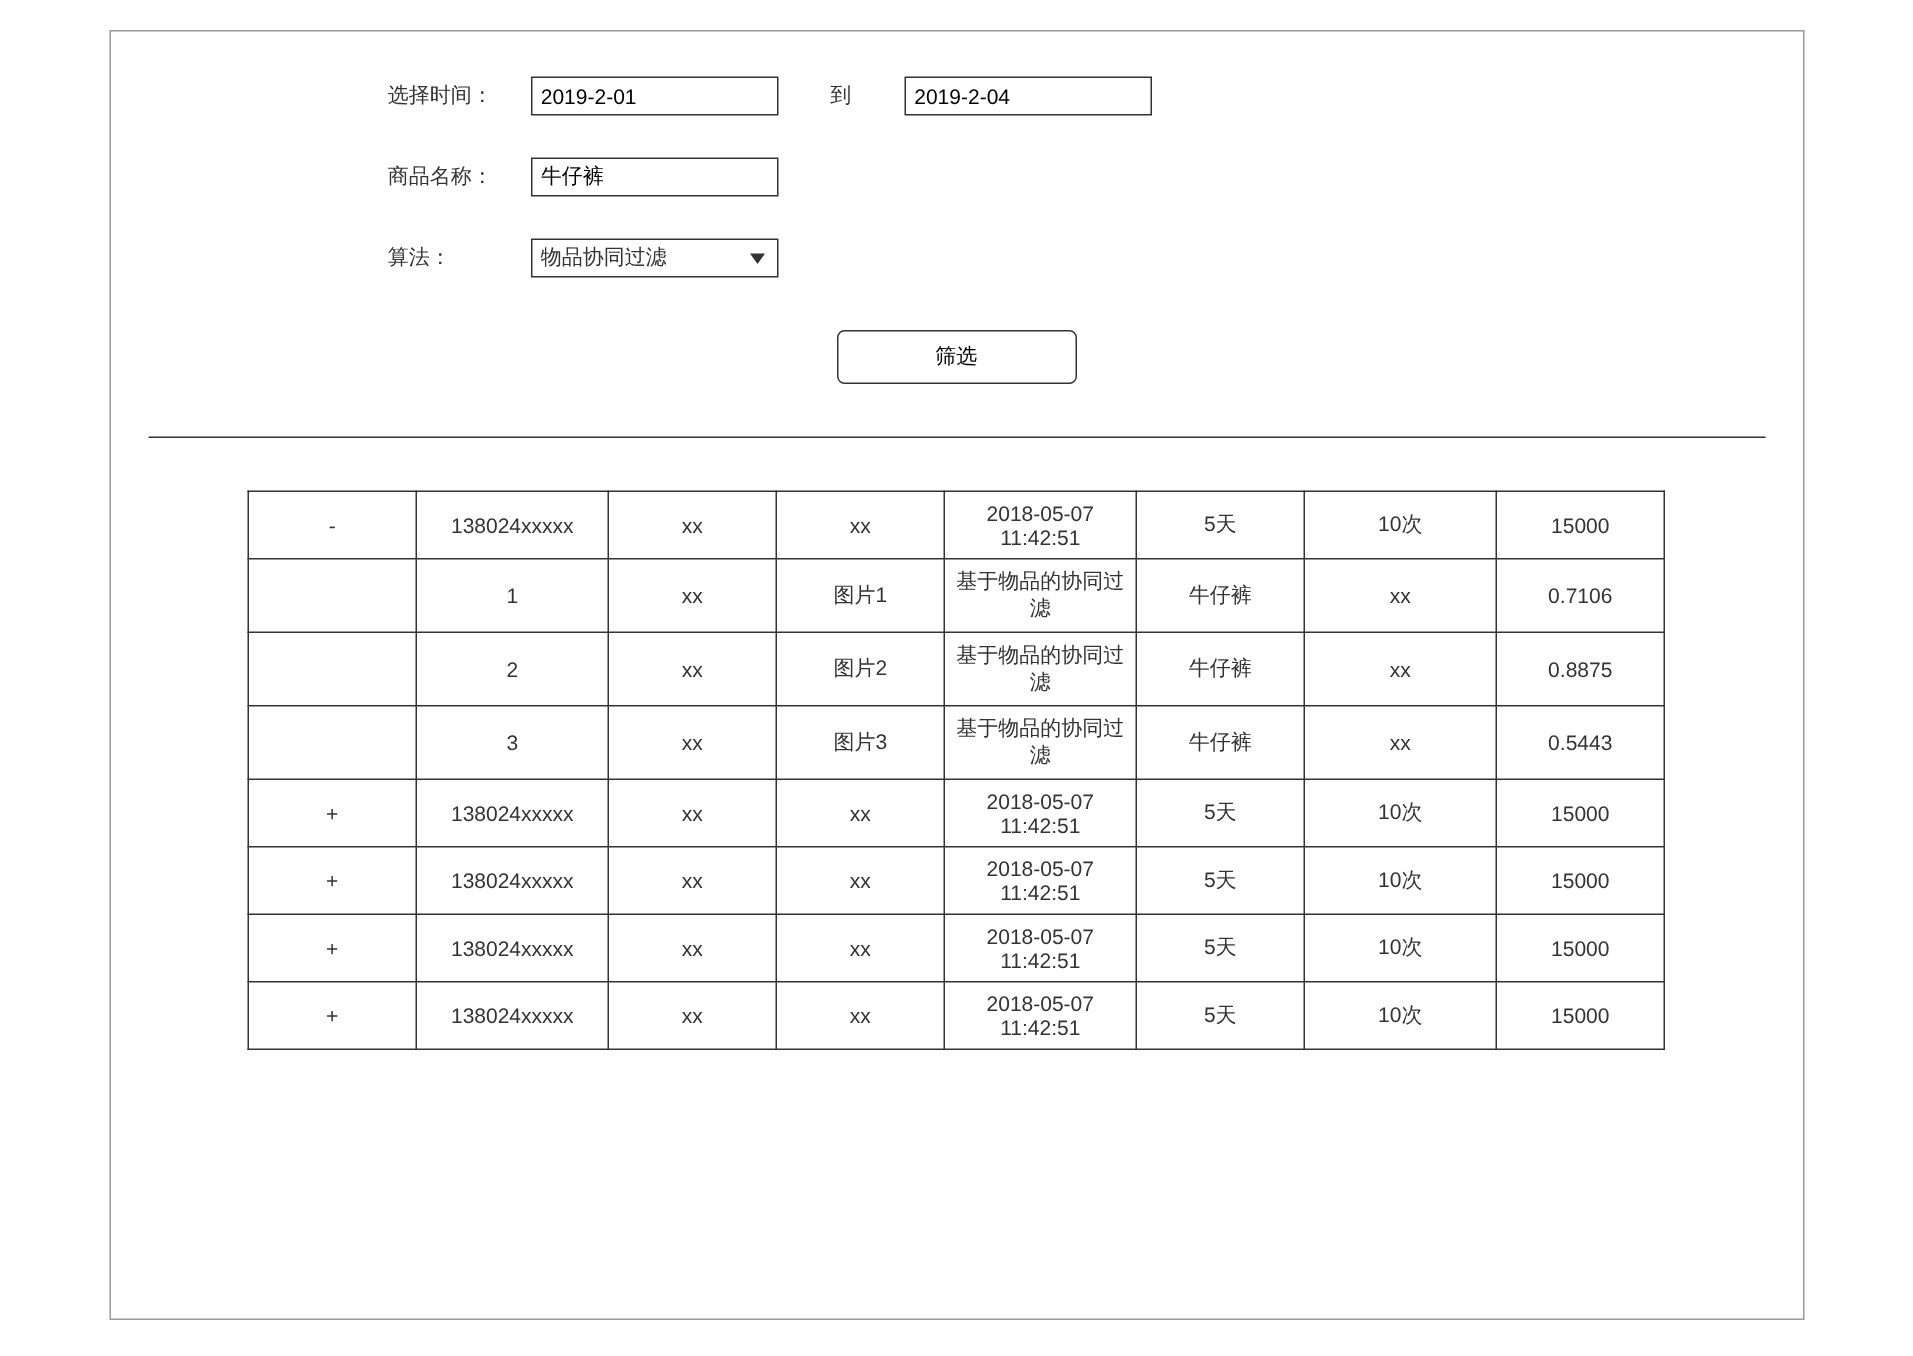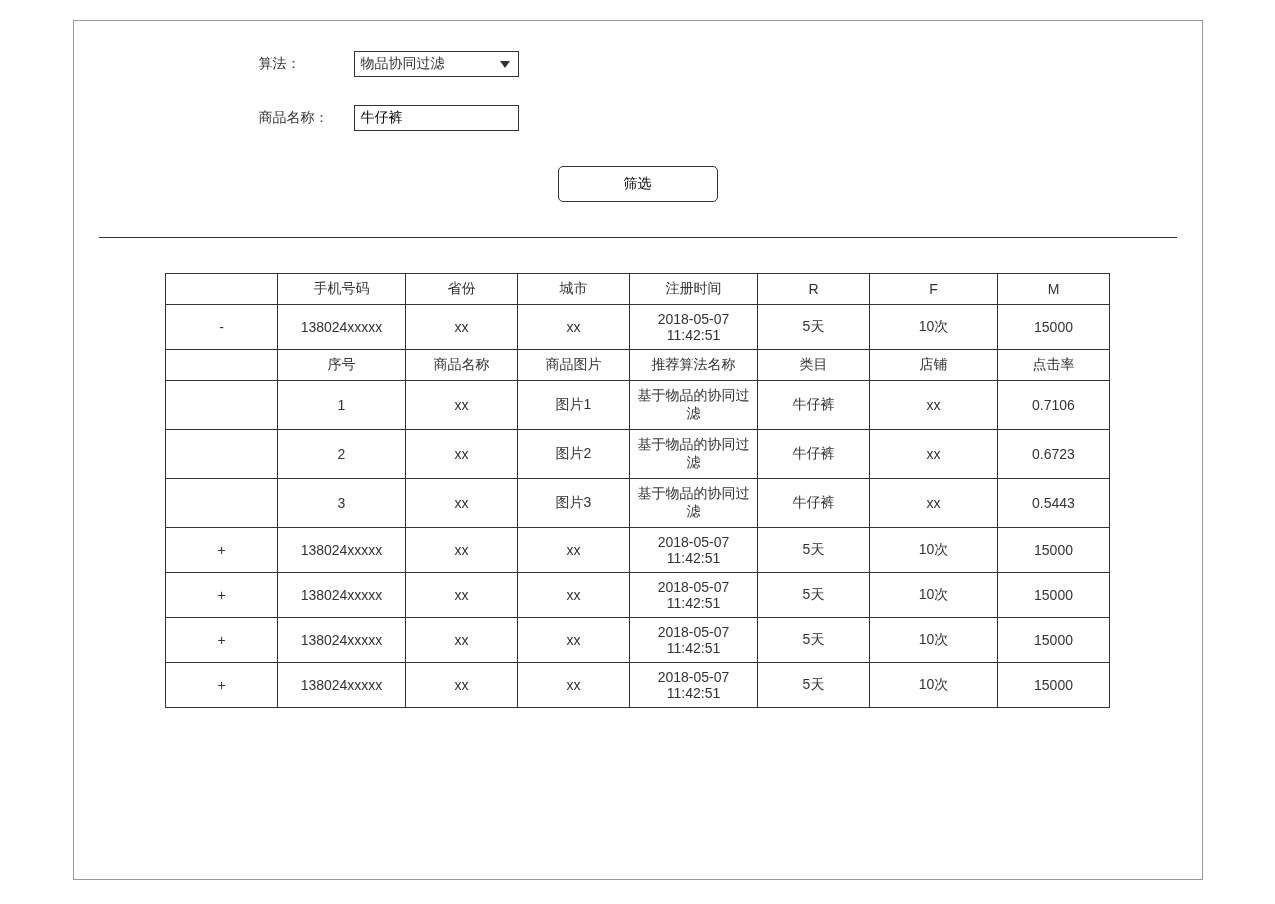--- a/index.html
+++ b/index.html
@@ -112,33 +112,39 @@
     .col-6 { width: 120px; }
     .col-7 { width: 105px; }
   </style>
 </head>
 <body>
 
 <div class="container">
 
   <div class="filter-form">
 
-
+    <div class="form-row">
+      <span class="form-label">选择时间：</span>
+      <input type="text" class="text-input" value="2019-2-01" style="">
+      <span class="between-label">到</span>
+      <input type="text" class="text-input" value="2019-2-04" style="">
+    </div>
+
+
+    <div class="form-row">
+      <span class="form-label">商品名称：</span>
+      <input type="text" class="text-input" value="牛仔裤" style="">
+    </div>
 
     <div class="form-row">
       <span class="form-label">算法：</span>
       <div class="select-wrap">
         <span class="select-text">物品协同过滤</span>
         <span class="select-caret"></span>
       </div>
-    </div>
-
-    <div class="form-row">
-      <span class="form-label">商品名称：</span>
-      <input type="text" class="text-input" value="牛仔裤" style="">
     </div>
 
   </div>
 
   <div class="filter-button-row">
     <button class="filter-button">筛选</button>
   </div>
 
   <hr class="divider">
 
@@ -148,68 +154,48 @@
         <col class="col-1">
         <col class="col-2">
         <col class="col-3">
       <col class="col-4">
         <col class="col-5">
         <col class="col-6">
         <col class="col-7">
     </colgroup>
     <tbody id="table-body">
         <tr>
-          <td></td>
-          <td>手机号码</td>
-          <td>省份</td>
-          <td>城市</td>
-          <td>注册时间</td>
-          <td>R</td>
-          <td>F</td>
-          <td>M</td>
-        </tr>
-        <tr>
           <td>-</td>
           <td>138024xxxxx</td>
           <td>xx</td>
           <td>xx</td>
           <td>2018-05-07 11:42:51</td>
           <td>5天</td>
           <td>10次</td>
           <td>15000</td>
-        </tr>
-        <tr>
-          <td></td>
-          <td>序号</td>
-          <td>商品名称</td>
-          <td>商品图片</td>
-          <td>推荐算法名称</td>
-          <td>类目</td>
-          <td>店铺</td>
-          <td>点击率</td>
         </tr>
         <tr>
           <td></td>
           <td>1</td>
           <td>xx</td>
           <td>图片1</td>
           <td>基于物品的协同过滤</td>
           <td>牛仔裤</td>
           <td>xx</td>
           <td>0.7106</td>
         </tr>
         <tr>
           <td></td>
           <td>2</td>
           <td>xx</td>
           <td>图片2</td>
           <td>基于物品的协同过滤</td>
           <td>牛仔裤</td>
           <td>xx</td>
-          <td>0.6723</td>
+          <td>0.8875</td>
         </tr>
         <tr>
           <td></td>
           <td>3</td>
           <td>xx</td>
           <td>图片3</td>
           <td>基于物品的协同过滤</td>
           <td>牛仔裤</td>
           <td>xx</td>
           <td>0.5443</td>

